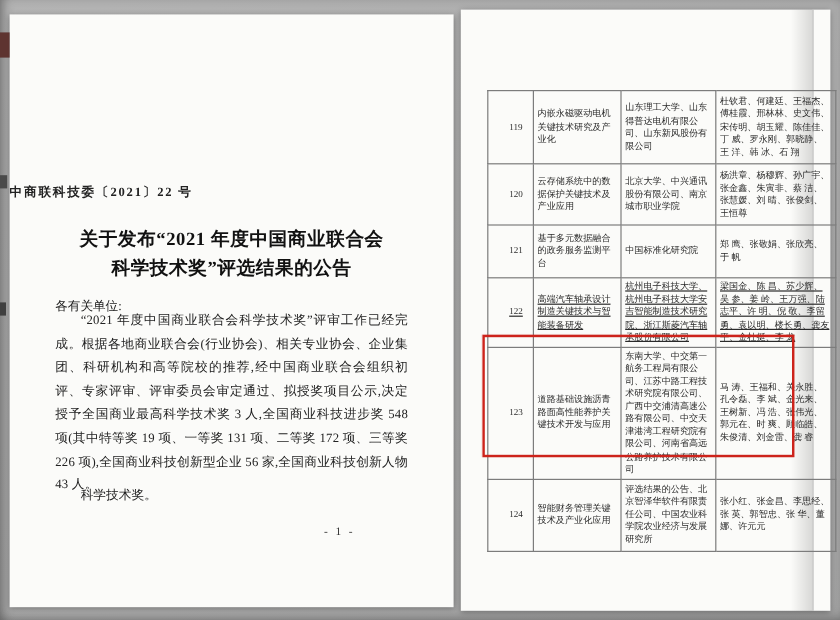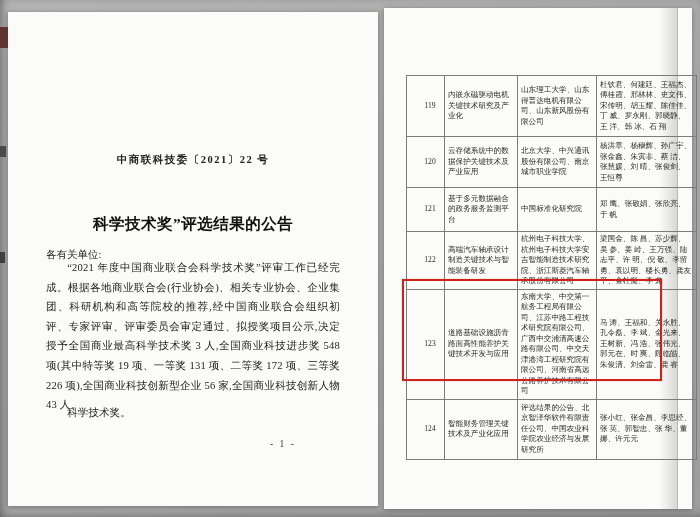--- a/index.html
+++ b/index.html
@@ -17,21 +17,21 @@
     position: absolute;
     background: #fbfbf9;
     box-shadow: 0 1px 5px rgba(0,0,0,.35);
   }
   .page-left  { left: 8px;  top: 12px; width: 370px; height: 494px; }
   .page-right { left: 384px; top: 8px;  width: 308px; height: 501px; }
 
   
   .doc-number {
     position: absolute; left: 0; top: 141px; width: 100%;
-    text-align: center; font-size: 10.5px; font-weight: bold;
+    text-align: left; font-size: 10.5px; font-weight: bold;
     letter-spacing: 1.5px; color: #222;
   }
   .title {
     position: absolute; left: 0; top: 176px; width: 100%; margin: 0;
     text-align: center; font-size: 15.5px; font-weight: bold;
     line-height: 24px; color: #111; letter-spacing: .5px;
   }
   .salutation {
     position: absolute; left: 38px; top: 236px;
     font-size: 10.5px; color: #222;
@@ -67,21 +67,21 @@
     padding: 2px 3px; vertical-align: middle;
     overflow: hidden;
   }
   .award-table .c-no   { width: 22px;  text-align: center; padding-left: 12px; }
   .award-table .c-proj { width: 66px; }
   .award-table .c-unit { width: 72px; }
   .award-table .c-ppl  { width: 93px; }
   tr.r0 td { height: 56px; }
   tr.r1 td { height: 46px; }
   tr.r2 td { height: 39px; }
-  tr.r3 td { height: 52px; }
+  tr.r3 td { height: 52px; text-decoration: underline; }
   tr.r4 td { height: 91px; }
   tr.r5 td { height: 55px; }
 
   .red-box {
     position: absolute; left: 402px; top: 279px;
     width: 256px; height: 98px;
     border: 2.5px solid #cd231b;
     box-shadow: 0 0 1px rgba(205,35,27,.5);
   }
 
@@ -91,21 +91,21 @@
   .mark2 { top: 146px; width: 6px; height: 11px; background: #4a4a4a; }
   .mark3 { top: 252px; width: 5px; height: 11px; background: #3f3f3f; }
 </style>
 </head>
 <body>
 
 <div class="canvas">
 
   <div class="page page-left">
     <div class="doc-number">中商联科技委〔2021〕22 号</div>
-    <h1 class="title"><br><span>科学技术奖”评选结果的公告</span></h1>
+    <h1 class="title"><span>关于发布“2021 年度中国商业联合会</span><br><span>科学技术奖”评选结果的公告</span></h1>
     <div class="salutation">各有关单位:</div>
     <p class="body-text">“2021 年度中国商业联合会科学技术奖”评审工作已经完成。根据各地商业联合会(行业协会)、相关专业协会、企业集团、科研机构和高等院校的推荐,经中国商业联合会组织初评、专家评审、评审委员会审定通过、拟授奖项目公示,决定授予全国商业最高科学技术奖 3 人,全国商业科技进步奖 548 项(其中特等奖 19 项、一等奖 131 项、二等奖 172 项、三等奖 226 项),全国商业科技创新型企业 56 家,全国商业科技创新人物 43 人。</p>
     <p class="closing">科学技术奖。</p>
     <div class="pageno">- 1 -</div>
   </div>
 
   <div class="page page-right">
     <div class="crease"></div>
     <table class="award-table">
       <tbody>

